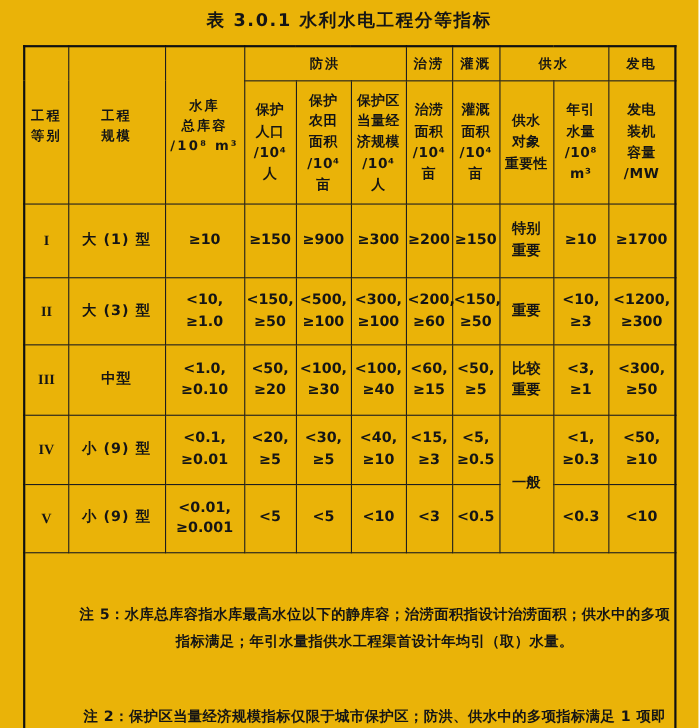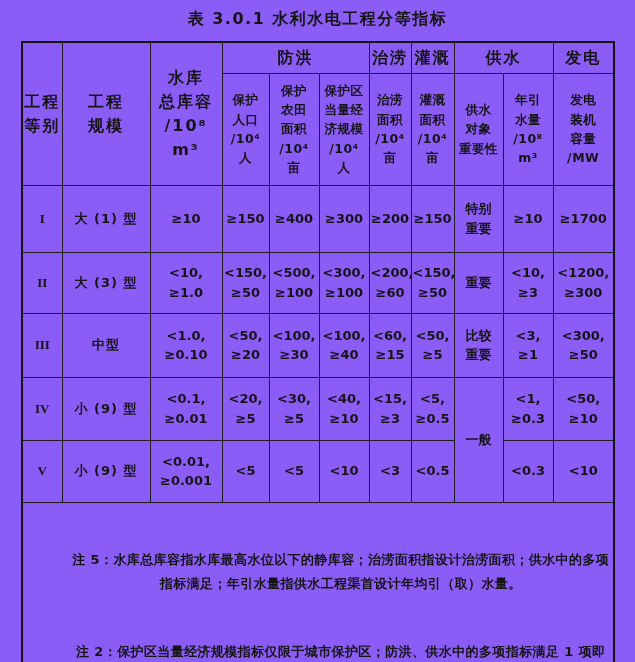--- a/index.html
+++ b/index.html
@@ -1,37 +1,37 @@
 <!DOCTYPE html>
 <html><head>
 <meta charset="utf-8">
 <style>
   html,body{margin:0;padding:0;background:#ffffff;}
   body{
     width:635px;height:662px;overflow:hidden;position:relative;
     font-family:"DejaVu Sans","Liberation Sans",sans-serif;color:#151515;
   }
-  .page{position:absolute;inset:0;background:#8b5cf6;}
+  .page{position:absolute;inset:0;background:#eab308;}
   .doc-title{
     position:absolute;top:9px;left:0;width:100%;
     text-align:center;font-size:16px;font-weight:bold;letter-spacing:1.5px;
   }
   table.grid{
     position:absolute;top:41px;left:21px;width:592px;
     border-collapse:collapse;table-layout:fixed;
     border:2px solid #111;
   }
   table.grid td{
     box-sizing:border-box;
     border:1px solid #1e1e1e;
     text-align:center;vertical-align:middle;
     font-weight:bold;font-size:13px;line-height:1.5;
     white-space:pre-line;padding:2px 1px;
   }
-  tr.h1 td{height:31px;font-size:16px;letter-spacing:2px;}
+  tr.h1 td{height:31px;font-size:12px;letter-spacing:2px;}
   tr.h2 td{height:112px;font-size:12.5px;line-height:1.55;letter-spacing:0.5px;}
   tr.r0 td{height:67px;}
   tr.r1 td{height:61px;}
   tr.r2 td{height:64px;}
   tr.r3 td{height:63px;}
   tr.r4 td{height:62px;}
   td.grade{
     font-family:"Liberation Serif","DejaVu Serif",serif;
     font-size:15px;letter-spacing:0;
   }
@@ -115,21 +115,21 @@
 装机
 容量
 /MW</td>
     </tr>
 
     <tr class="r0">
       <td class="grade">I</td>
       <td class="scale">大 (1) 型</td>
       <td>≥10</td>
       <td>≥150</td>
-      <td>≥400</td>
+      <td>≥900</td>
       <td>≥300</td>
       <td>≥200</td>
       <td>≥150</td>
       <td>特别
 重要</td>
       <td>≥10</td>
       <td>≥1700</td>
     </tr>
 
     <tr class="r1">

